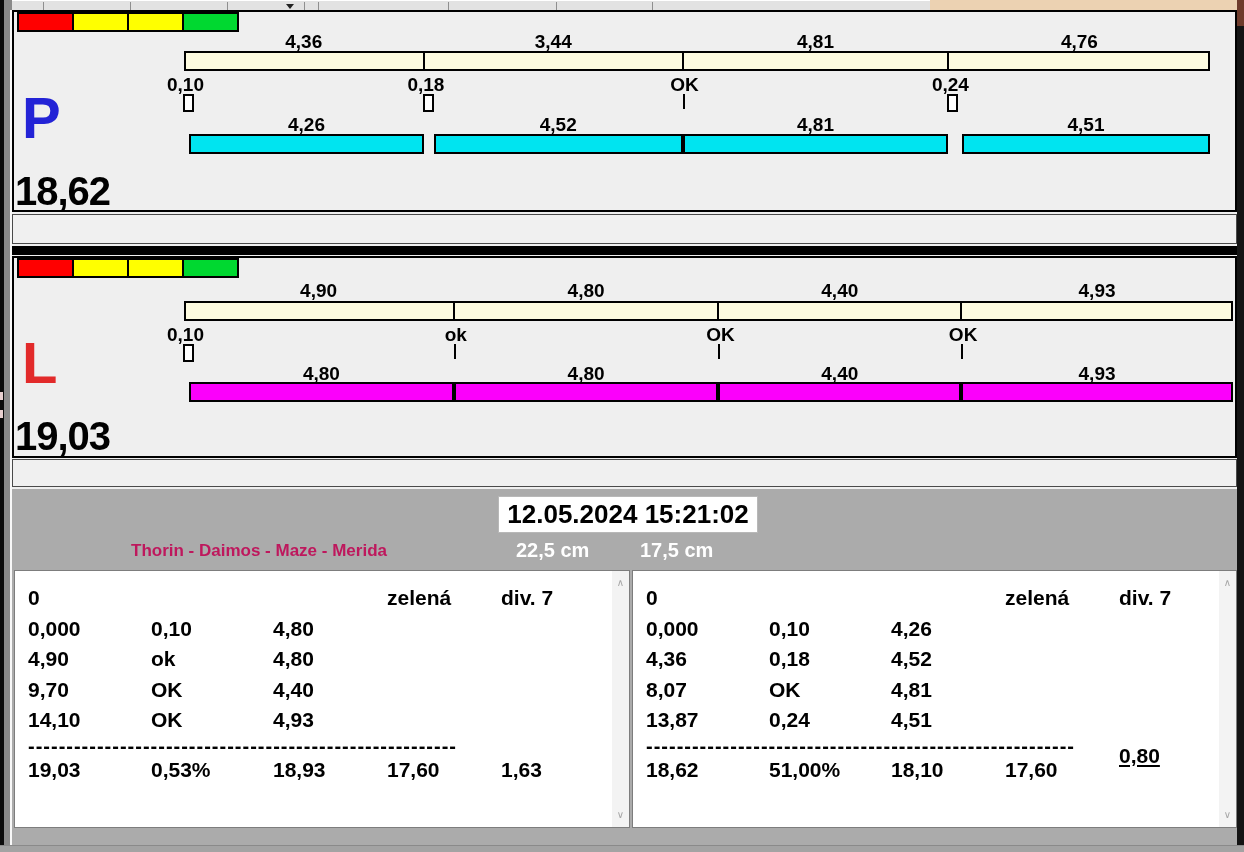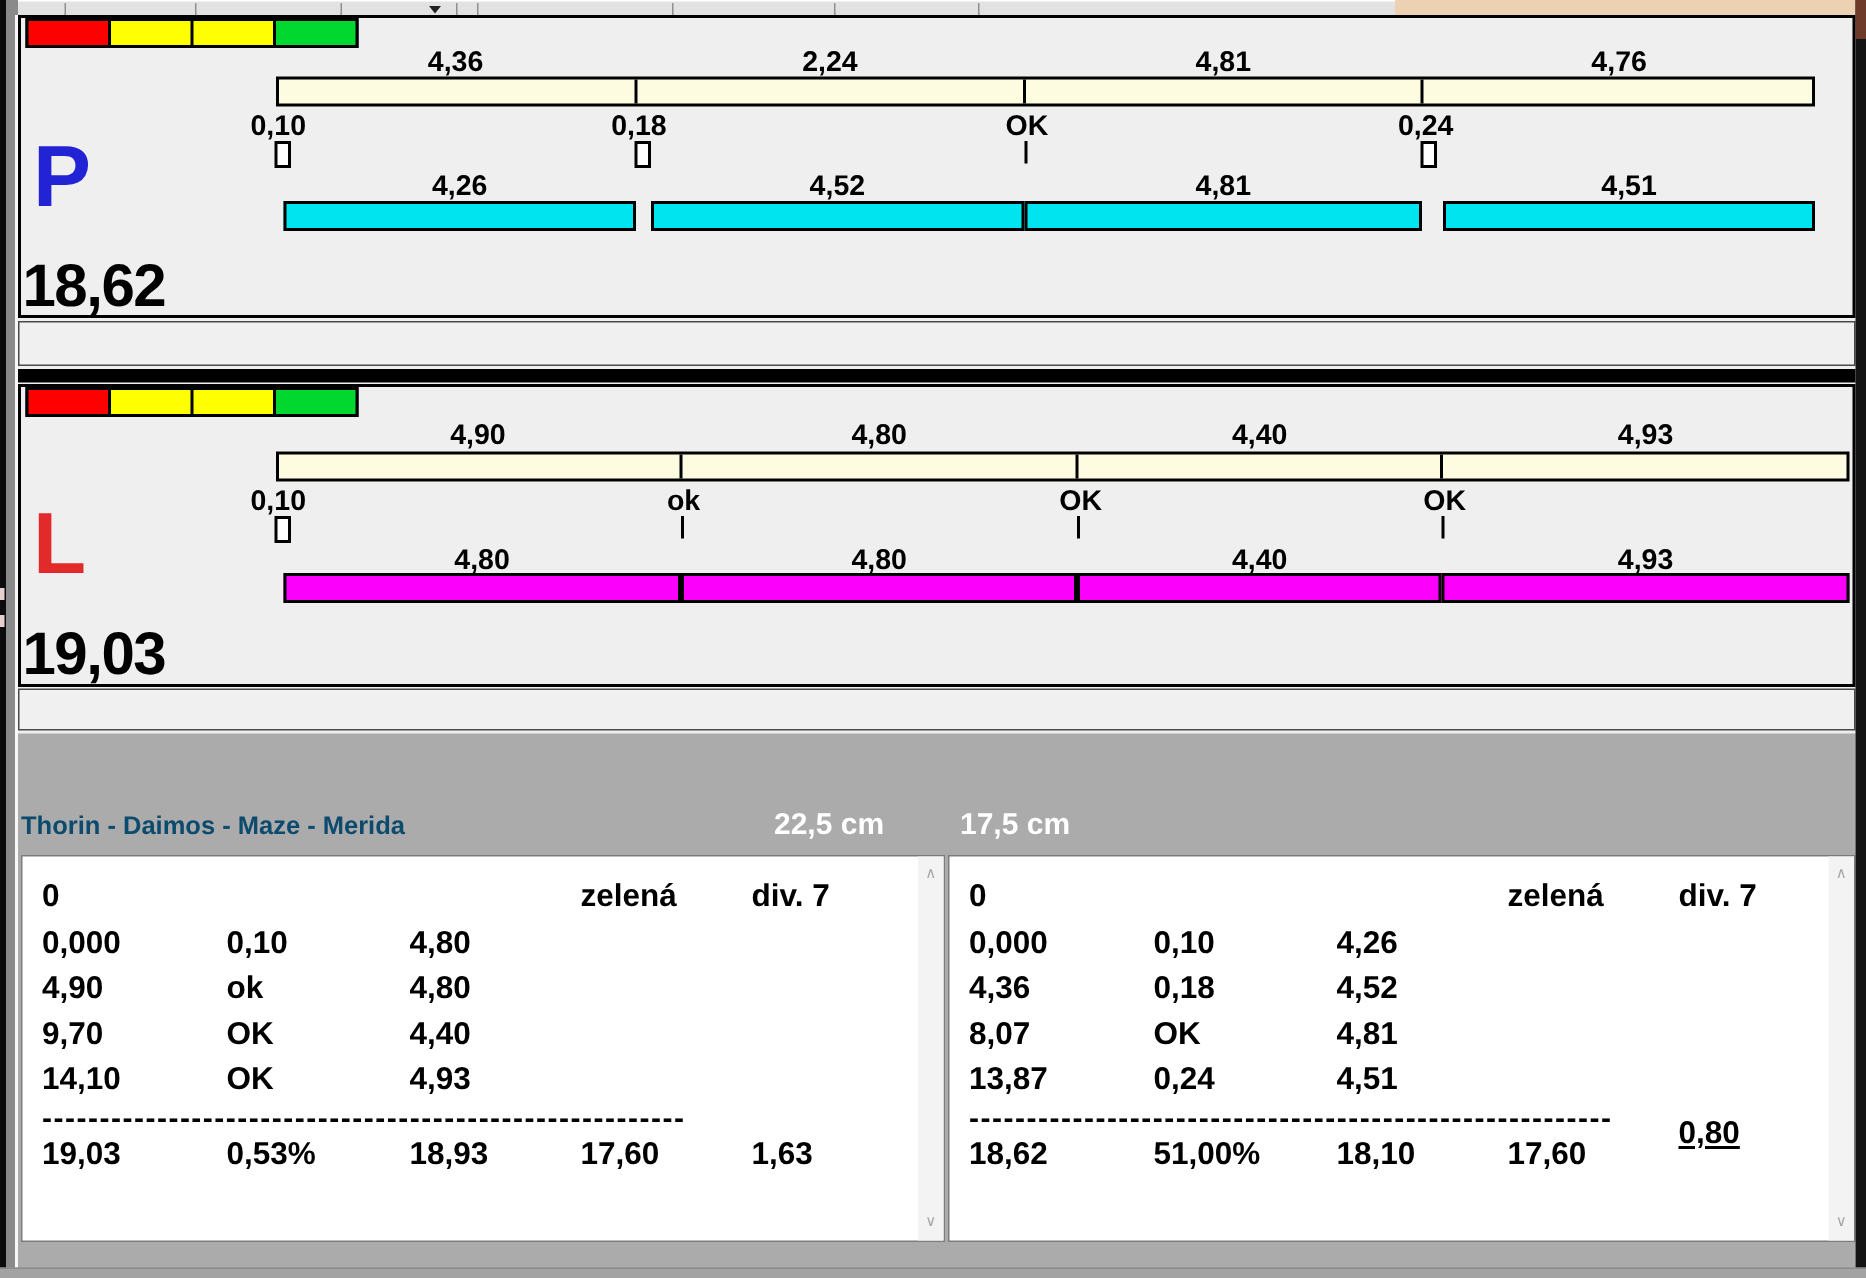--- a/index.html
+++ b/index.html
@@ -28,21 +28,21 @@
   .creambar{position:absolute;height:20px;border:2px solid #000;box-sizing:border-box;}
   .cream-div{position:absolute;top:0;width:2px;height:16px;background:#000;}
   .dogseg{position:absolute;height:20px;border:2px solid #000;box-sizing:border-box;}
   .mark-box{position:absolute;width:11px;height:18px;background:#fff;border:2px solid #000;box-sizing:border-box;}
   .mark-tick{position:absolute;width:2px;height:15px;background:#000;}
   .lane-letter{position:absolute;font-weight:bold;font-size:58px;line-height:1;}
   .lane-total{position:absolute;font-weight:bold;font-size:40px;line-height:1;color:#000;letter-spacing:-1px;}
   
   .footer-area{position:absolute;left:12px;top:489px;width:1225px;height:363px;background:#ababab;}
   .hdr-title{position:absolute;top:502px;font-weight:bold;font-size:25px;color:#000;text-align:center;}
-  .hdr-sub{position:absolute;top:541px;font-weight:bold;font-size:17px;color:#0c4a6e;text-align:left;}
+  .hdr-sub{position:absolute;top:541px;font-weight:bold;font-size:17px;color:#be185d;text-align:center;}
   .hdr-cm{position:absolute;top:539px;font-weight:bold;font-size:20px;color:#fff;white-space:nowrap;}
   .ts-box{position:absolute;left:498px;top:496px;width:260px;height:37px;background:#fff;border:1px solid #b8b8b8;
           box-sizing:border-box;z-index:5;font-weight:bold;font-size:26px;color:#000;text-align:center;line-height:35px;
           white-space:nowrap;}
   .tbl{position:absolute;top:570px;height:258px;background:#fff;border:1px solid #7d7d7d;box-sizing:border-box;}
   .tbl-cell{position:absolute;font-weight:bold;font-size:21px;color:#000;white-space:nowrap;}
   .tbl-dashes{position:absolute;font-weight:bold;font-size:20px;color:#000;letter-spacing:1px;white-space:nowrap;}
   .scrollbar{position:absolute;top:571px;width:17px;height:256px;background:#f3f3f3;}
   .scroll-arrow{position:absolute;left:0;width:17px;height:16px;text-align:center;font-family:"DejaVu Sans",sans-serif;
                 font-size:10px;color:#a6a6a6;line-height:16px;}
@@ -78,21 +78,21 @@
         <div class="light-cell" style="background: rgb(255, 255, 0);"></div>
         <div class="light-cell" style="background: rgb(0, 216, 48);"></div>
       </div>
       <div class="creambar" style="left: 183.5px; top: 51px; width: 1026.89px; background: rgb(253, 251, 224);"></div>
       <div class="lane-lbl" style="left: 303.727px; top: 31px;">4,36</div>
       <div class="lane-lbl" style="left: 185.5px; top: 74px;">0,10</div>
       <div class="mark-box" style="left: 182.5px; top: 94px;"></div>
       <div class="dogseg" style="left: 189.015px; top: 134px; width: 234.939px; background: rgb(0, 228, 240);"></div>
       <div class="lane-lbl" style="left: 306.485px; top: 114px;">4,26</div>
       <div class="cream-div" style="left: 422.954px; top: 53px;"></div>
-      <div class="lane-lbl" style="left: 553.281px; top: 31px;">2,24</div>
+      <div class="lane-lbl" style="left: 553.281px; top: 31px;">3,44</div>
       <div class="lane-lbl" style="left: 425.954px; top: 74px;">0,18</div>
       <div class="mark-box" style="left: 422.954px; top: 94px;"></div>
       <div class="dogseg" style="left: 433.881px; top: 134px; width: 248.726px; background: rgb(0, 228, 240);"></div>
       <div class="lane-lbl" style="left: 558.244px; top: 114px;">4,52</div>
       <div class="cream-div" style="left: 681.607px; top: 53px;"></div>
       <div class="lane-lbl" style="left: 815.519px; top: 31px;">4,81</div>
       <div class="lane-lbl" style="left: 684.607px; top: 74px;">OK</div>
       <div class="mark-tick" style="left: 682.607px; top: 94px;"></div>
       <div class="dogseg" style="left: 682.607px; top: 134px; width: 265.823px; background: rgb(0, 228, 240);"></div>
       <div class="lane-lbl" style="left: 815.519px; top: 114px;">4,81</div>
@@ -141,20 +141,21 @@
   <div class="footer-area">
     
     
   </div>
 
   <div class="hdr-sub" style="left:14px;width:490px;">Thorin - Daimos - Maze - Merida</div>
   <div class="hdr-cm" style="left:516px;">22,5 cm</div>
 
   <div class="hdr-cm" style="left:640px;">17,5 cm</div>
 
+  <div class="ts-box">12.05.2024 15:21:02</div>
 
   <div class="tbl" id="tbl-left" style="left:14px;width:616px;">
       <div class="tbl-cell" style="left: 13px; top: 15px;">0</div>
       <div class="tbl-cell" style="left: 372px; top: 15px;">zelená</div>
       <div class="tbl-cell" style="left: 486px; top: 15px;">div. 7</div>
       <div class="tbl-cell" style="left: 13px; top: 46px;">0,000</div>
       <div class="tbl-cell" style="left: 136px; top: 46px;">0,10</div>
       <div class="tbl-cell" style="left: 258px; top: 46px;">4,80</div>
       <div class="tbl-cell" style="left: 13px; top: 76px;">4,90</div>
       <div class="tbl-cell" style="left: 136px; top: 76px;">ok</div>

